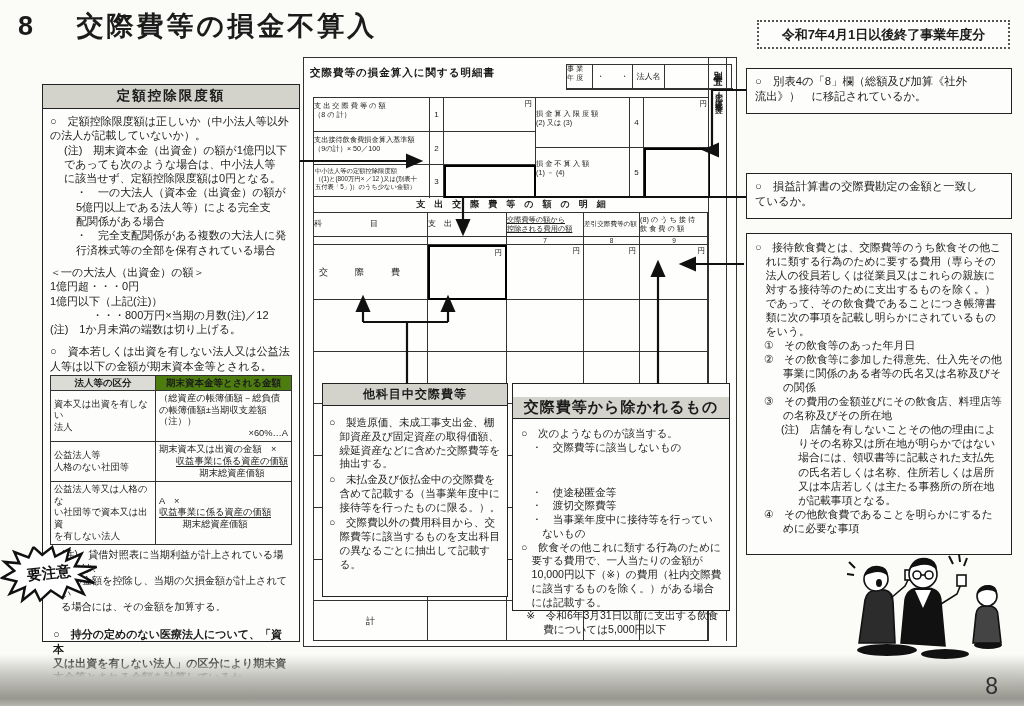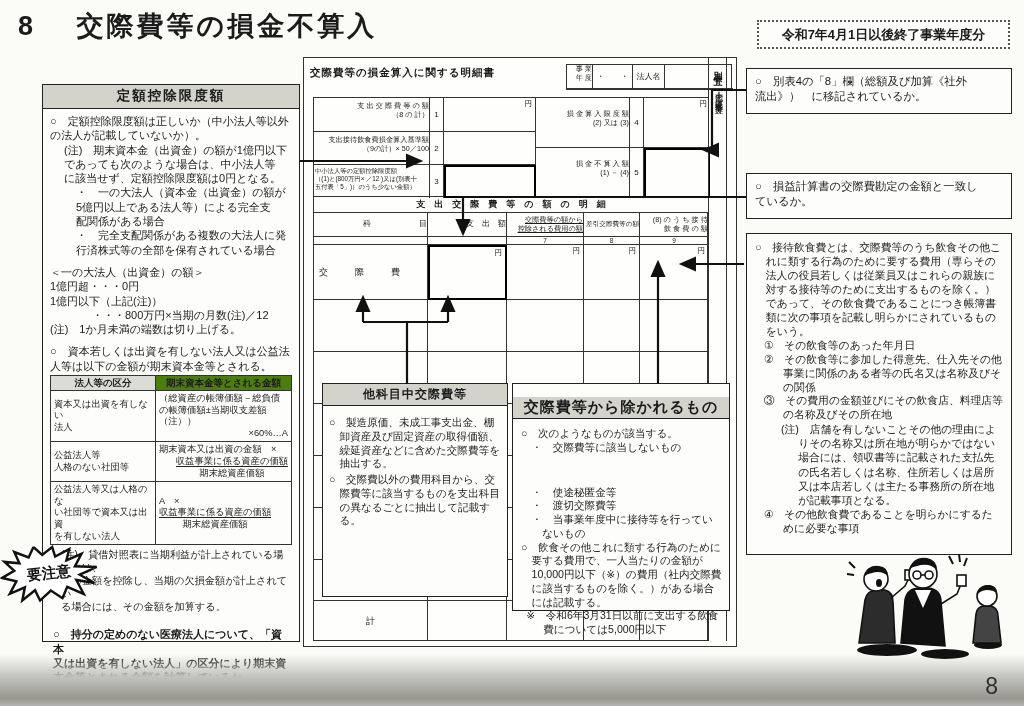--- a/index.html
+++ b/index.html
@@ -4,21 +4,21 @@
 <style>
   html,body{margin:0;padding:0;background:#888;}
   .page{position:relative;width:1024px;height:706px;background:#fbfbf8;overflow:hidden;
         font-family:"Liberation Sans","DejaVu Sans",sans-serif;color:#1b1b1b;}
   .abs{position:absolute;box-sizing:border-box;}
   .prel{white-space:pre-line;}
   .bd{border:1.5px solid #222;background:#fdfdfb;}
   .hdr{background:#d3d3cc;border-bottom:1.5px solid #222;font-weight:bold;text-align:center;}
   .cell{position:absolute;box-sizing:border-box;border-right:1px solid #333;border-bottom:1px solid #333;}
   .yen{position:absolute;top:1px;right:3px;font-size:7.5px;}
-  .smalllbl{font-size:7.2px;line-height:1.2;text-align:right;}
+  .smalllbl{font-size:7.2px;line-height:1.2;text-align:left;}
   .num-cell{font-size:8px;text-align:center;}
   .u{border-bottom:1px solid #222;}
   svg{display:block;}
 </style>
 </head>
 <body>
 
 <div class="page">
 
   <div class="abs" style="left:18px;top:8px;font-size:27px;font-weight:bold;letter-spacing:3px;">8　 交際費等の損金不算入</div>
@@ -231,29 +231,30 @@
   <div class="abs bd prel" style="left:746px;top:68px;width:266px;height:46px;padding:5px 8px;font-size:11.3px;line-height:1.35;">○　別表4の「8」欄（総額及び加算《社外
 流出》）　に移記されているか。</div>
 
   <div class="abs bd prel" style="left:746px;top:173px;width:266px;height:46px;padding:5px 8px;font-size:11.3px;line-height:1.35;">○　損益計算書の交際費勘定の金額と一致し
 ているか。</div>
 
   <div class="abs bd" style="left:746px;top:233px;width:266px;height:322px;padding:6px 8px;font-size:10.8px;line-height:1.3;">
     <div style="padding-left:1em;text-indent:-1em;">○　接待飲食費とは、交際費等のうち飲食その他これに類する行為のために要する費用（専らその法人の役員若しくは従業員又はこれらの親族に対する接待等のために支出するものを除く。）であって、その飲食費であることにつき帳簿書類に次の事項を記載し明らかにされているものをいう。</div>
     <div style="padding-left:1.8em;text-indent:-1.8em;margin-left:0.8em;">①　その飲食等のあった年月日</div>
     <div style="padding-left:1em;text-indent:-1.8em;margin-left:1.6em;">②　その飲食等に参加した得意先、仕入先その他事業に関係のある者等の氏名又は名称及びその関係</div>
-    <div style="padding-left:1em;text-indent:-1.8em;margin-left:1.6em;font-family:Liberation Mono, monospace;">③　その費用の金額並びにその飲食店、料理店等の名称及びその所在地</div>
+    <div style="padding-left:1em;text-indent:-1.8em;margin-left:1.6em;">③　その費用の金額並びにその飲食店、料理店等の名称及びその所在地</div>
     <div style="padding-left:1em;text-indent:-1.6em;margin-left:3em;">(注)　店舗を有しないことその他の理由によりその名称又は所在地が明らかではない場合には、領収書等に記載された支払先の氏名若しくは名称、住所若しくは居所又は本店若しくは主たる事務所の所在地が記載事項となる。</div>
     <div style="padding-left:1em;text-indent:-1.8em;margin-left:1.6em;">④　その他飲食費であることを明らかにするために必要な事項</div>
   </div>
 
   <div class="abs bd" style="left:322px;top:383px;width:186px;height:214px;z-index:4;">
     <div class="hdr" style="height:21px;line-height:20px;font-size:12px;letter-spacing:1px;">他科目中交際費等</div>
     <div style="padding:10px 6px 0 6px;font-size:10.6px;line-height:1.3;">
       <div style="padding-left:1em;text-indent:-1em;margin-bottom:2px;">○　製造原価、未成工事支出金、棚卸資産及び固定資産の取得価額、繰延資産などに含めた交際費等を抽出する。</div>
+      <div style="padding-left:1em;text-indent:-1em;margin-bottom:2px;">○　未払金及び仮払金中の交際費を含めて記載する（当事業年度中に接待等を行ったものに限る。）。</div>
       <div style="padding-left:1em;text-indent:-1em;">○　交際費以外の費用科目から、交際費等に該当するものを支出科目の異なるごとに抽出して記載する。</div>
     </div>
   </div>
 
   <div class="abs bd" style="left:512px;top:383px;width:218px;height:228px;z-index:4;">
     <div class="hdr" style="height:21px;line-height:20px;font-size:15px;letter-spacing:1px;margin-top:13px;">交際費等から除かれるもの</div>
     <div style="padding:8px 6px 0 8px;font-size:10.6px;line-height:1.3;">
       <div style="padding-left:1em;text-indent:-1em;">○　次のようなものが該当する。</div>
       <div style="margin-left:1em;padding-left:1em;text-indent:-1em;">・　交際費等に該当しないもの</div>
       <div style="margin-left:1em;padding-left:1em;text-indent:-1em;margin-top:31px;">・　使途秘匿金等</div>

